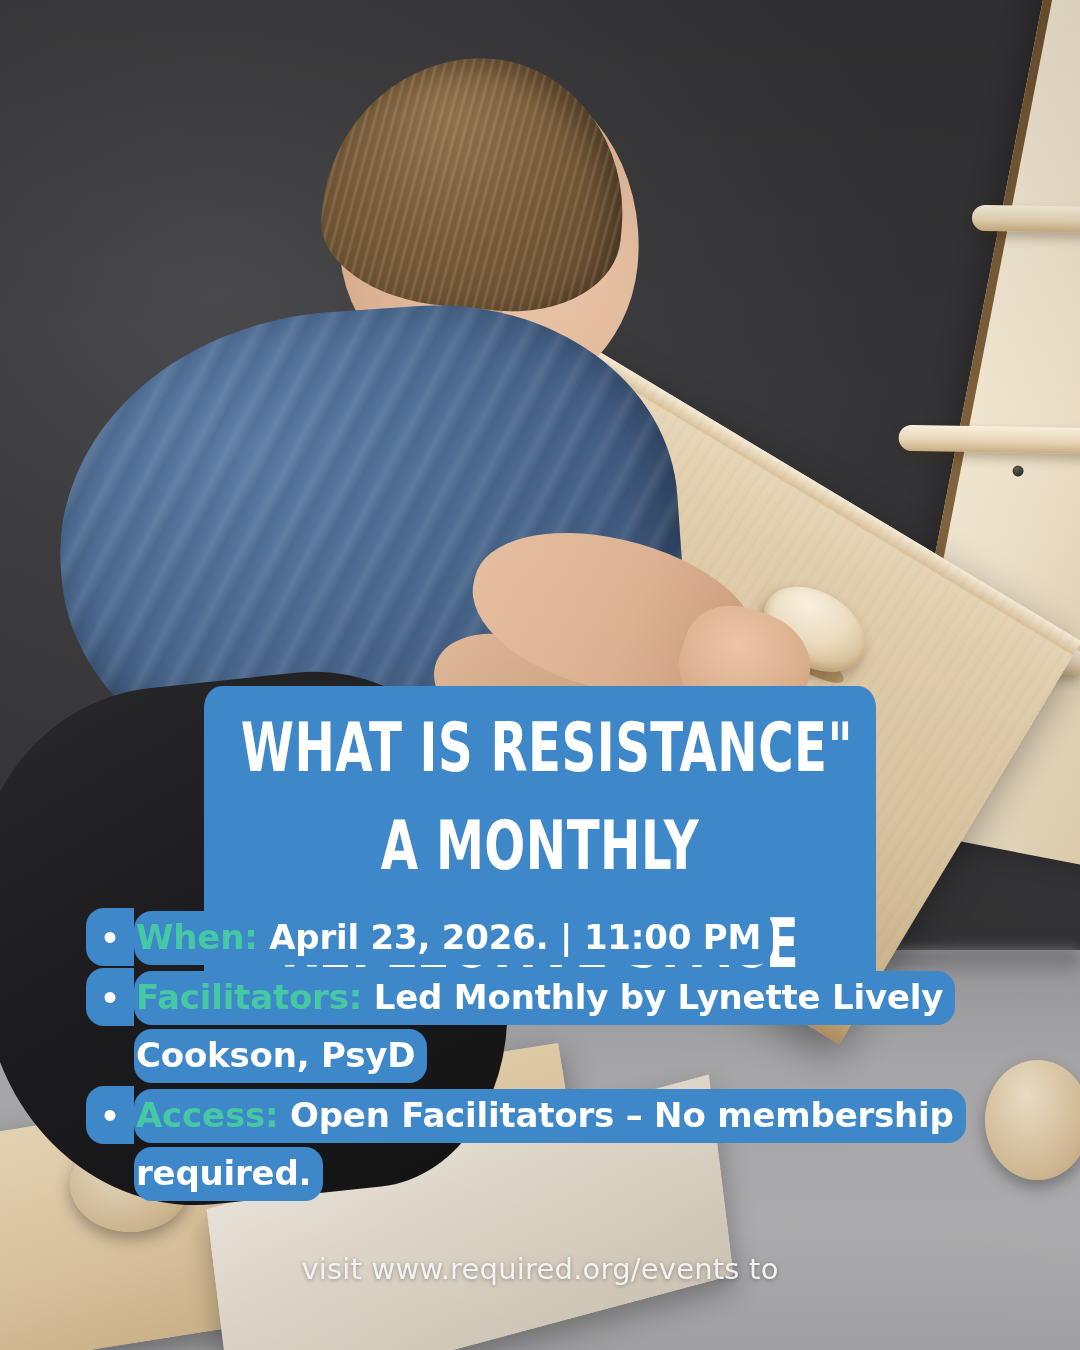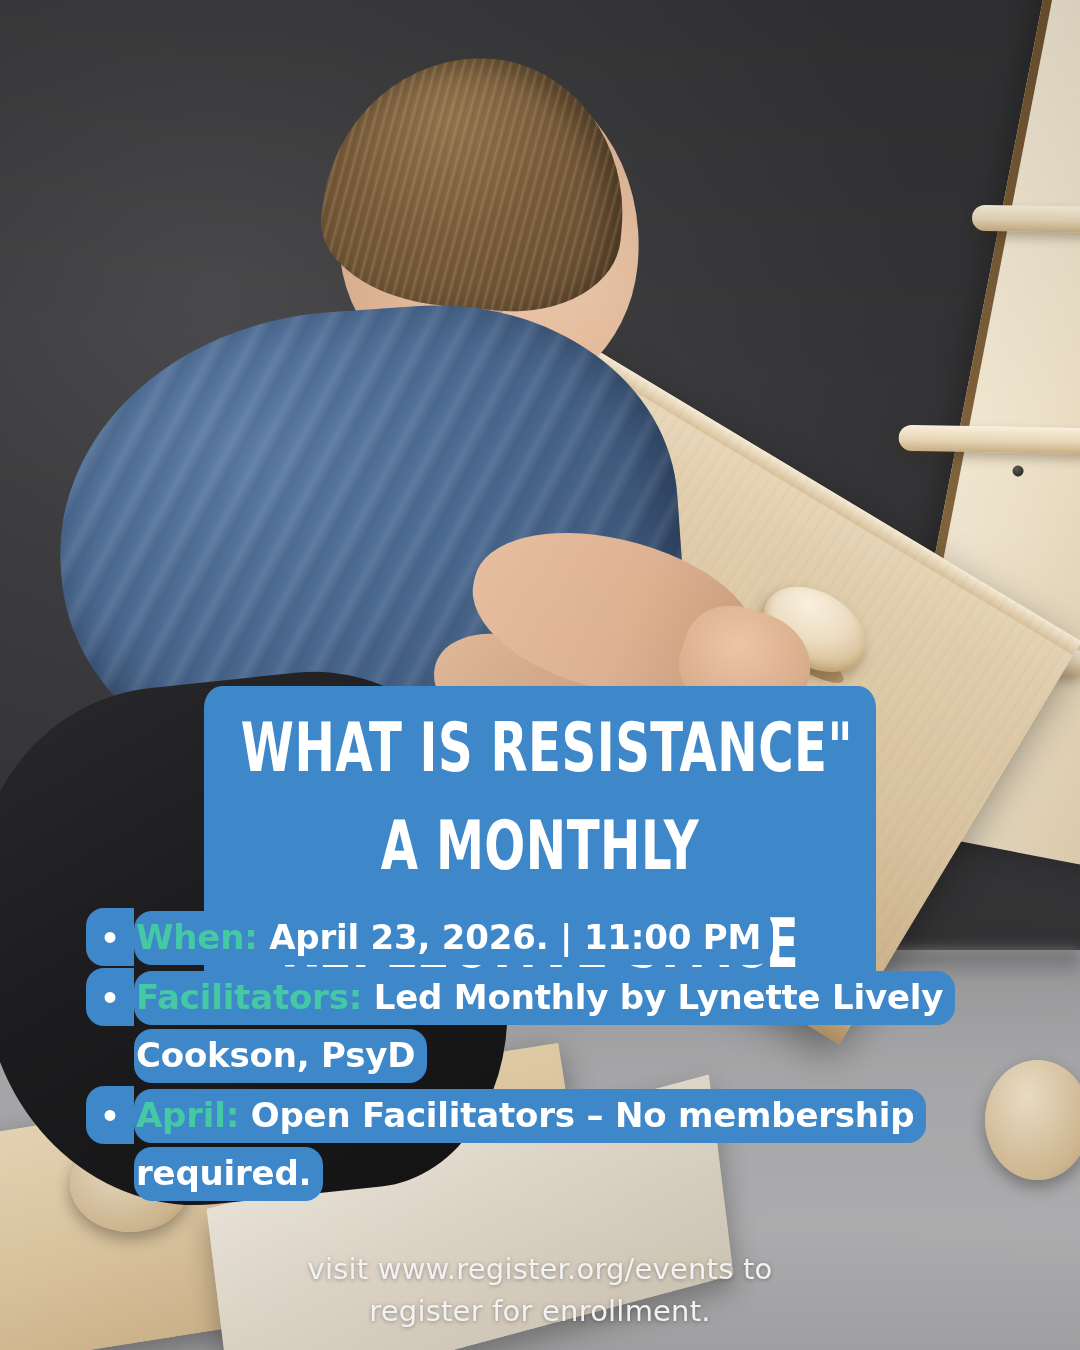--- a/index.html
+++ b/index.html
@@ -380,26 +380,25 @@
           <span class="lbl">Facilitators:</span>
           <span>Led Monthly by Lynette Lively Cookson, PsyD</span>
         </span>
       </div>
     </div>
 
     <div class="detail-row">
       <div class="bullet">•</div>
       <div class="detail-text">
         <span class="hl">
-          <span class="lbl">April:</span>
+          <span class="lbl">Access:</span>
           <span>Open Facilitators – No membership required.</span>
         </span>
       </div>
     </div>
 
   </div>
 
   <div class="footer">
-    <span>visit www.register.org/events to</span>
-    <span>register for enrollment.</span>
+    <span>visit www.required.org/events to</span>
   </div>
 
 </div>
 
 </body></html>

